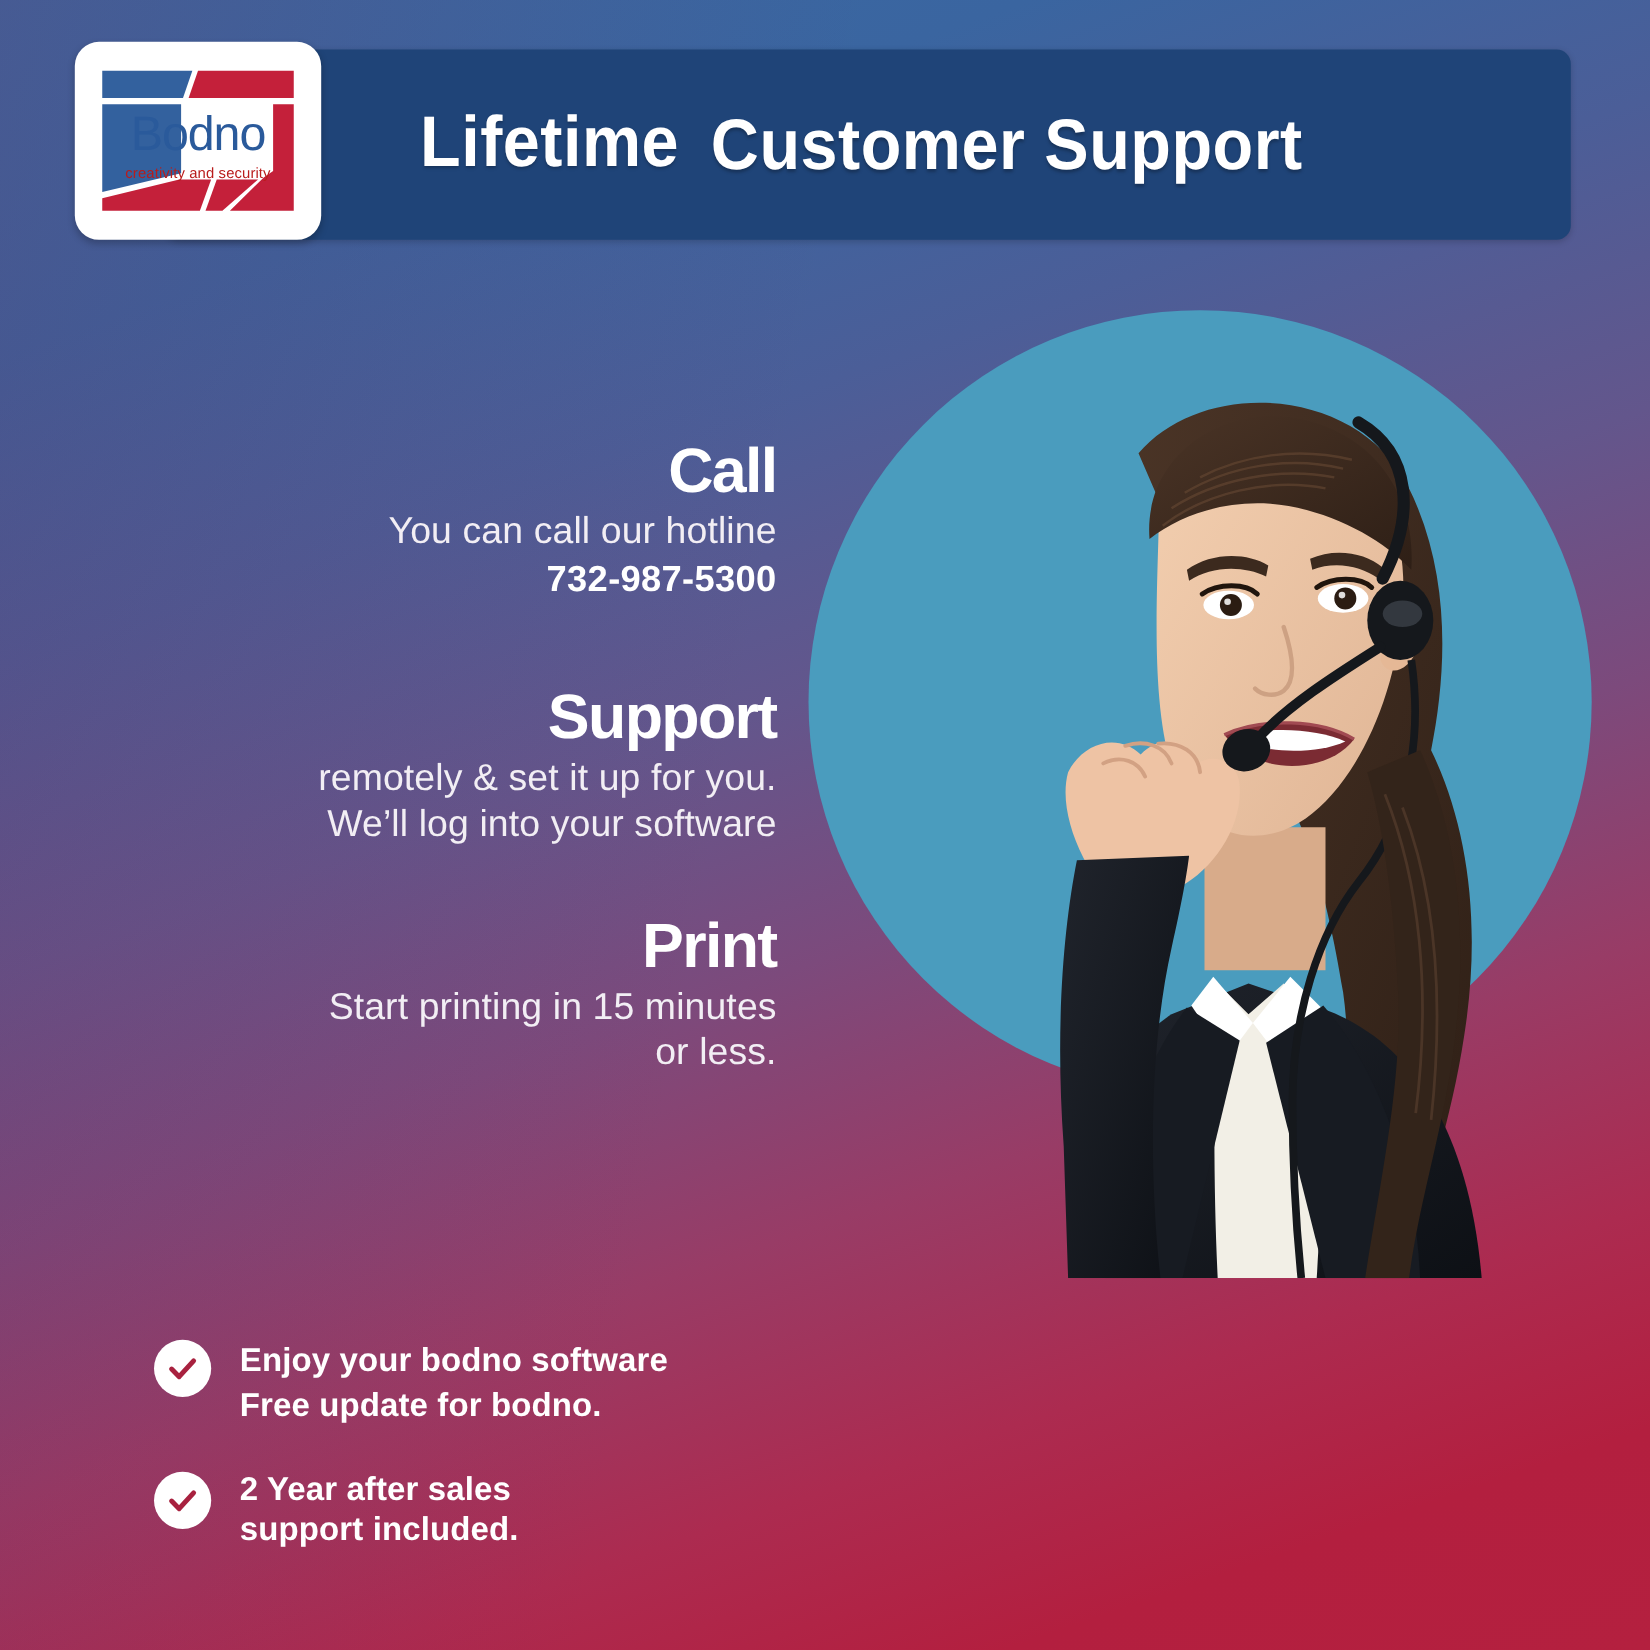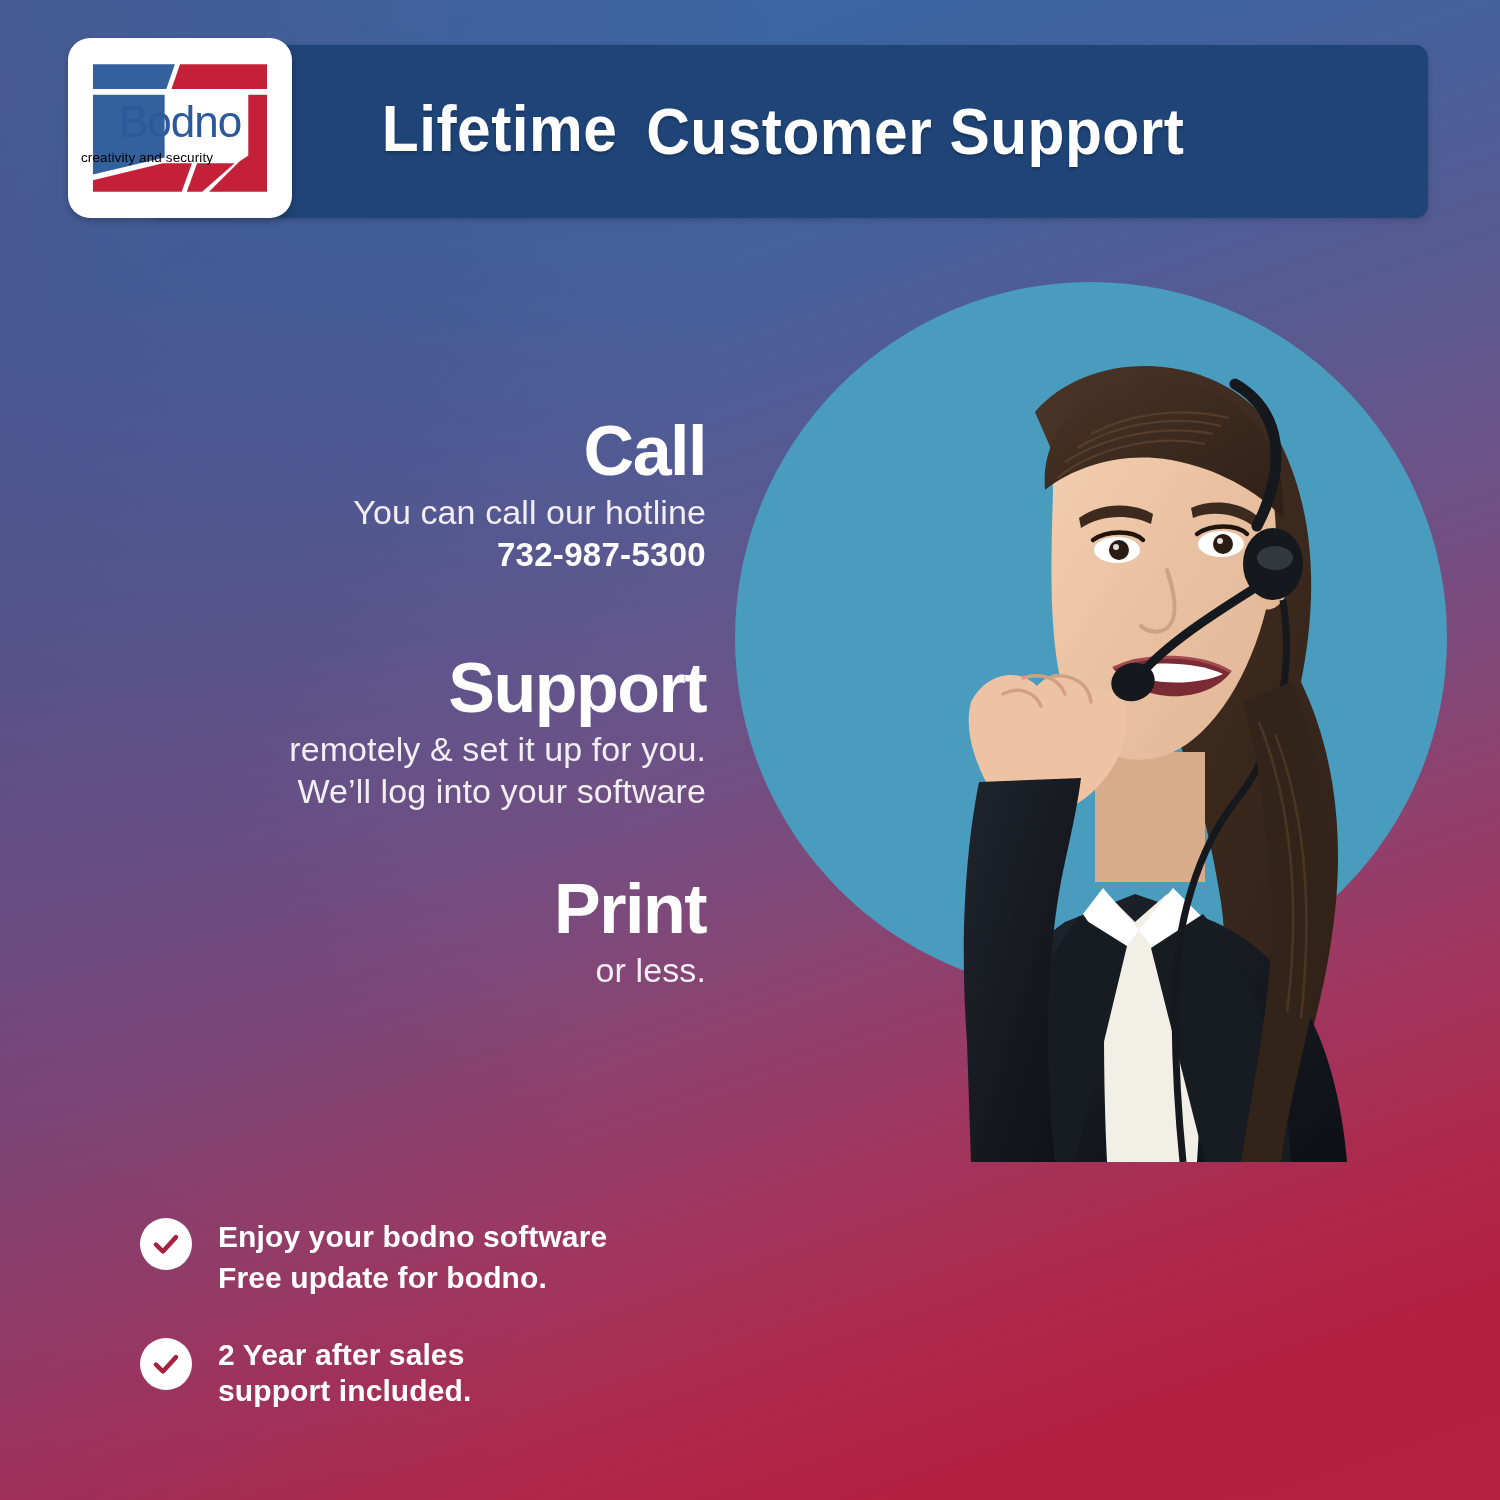--- a/index.html
+++ b/index.html
@@ -52,22 +52,22 @@
     z-index:4;padding:13px;
   }
   .logo-inner{position:relative;width:100%;height:100%;border-radius:14px;overflow:hidden;background:#ffffff;}
   .logo-inner svg{position:absolute;inset:0;width:100%;height:100%;}
   .logo-text{
     position:absolute;left:0;right:0;top:32%;text-align:center;
     color:#2a5a9b;font-size:44px;font-weight:normal;line-height:1;
     letter-spacing:-1px;font-family:"Liberation Sans", sans-serif;
   }
   .logo-tag{
-    position:absolute;left:0;right:0;top:64%;
-    color:#000000;font-size:13.5px;letter-spacing:.1px;
+    position:absolute;left:0;right:0;top:64%;text-align:center;
+    color:#b91c1c;font-size:13.5px;letter-spacing:.1px;
   }
 
   
   .photo-circle{
     position:absolute;left:735px;top:282px;width:712px;height:712px;
     border-radius:50%;background:#4a9cbe;overflow:hidden;z-index:1;
   }
   .agent{
     position:absolute;left:735px;top:282px;width:712px;height:880px;z-index:2;
     pointer-events:none;
@@ -75,21 +75,21 @@
   .agent svg{width:100%;height:100%;display:block;}
 
   
   .features{
     position:absolute;left:140px;top:400px;width:566px;z-index:3;
     text-align:right;color:#ffffff;
   }
   .feature{margin-bottom:60px;}
   .feature:last-child{margin-bottom:0;}
   .feature h2{
-    margin:16px 0 6px 0;font-size:70px;font-weight:bold;line-height:1.0;
+    margin:0 0 6px 0;font-size:57px;font-weight:bold;line-height:1.0;
     letter-spacing:-1.5px;color:#ffffff;
   }
   .feature .sub{
     font-size:34px;font-weight:300;line-height:1.22;color:#f2eef4;
     letter-spacing:.1px;
   }
   .feature .phone{
     font-size:33px;font-weight:bold;line-height:1.2;color:#ffffff;
     letter-spacing:.3px;margin-top:2px;
   }
@@ -266,20 +266,21 @@
     </div>
 
     <div class="feature f-support">
       <h2>Support</h2>
       <div class="sub">remotely &amp; set it up for you.</div>
       <div class="sub">We’ll log into your software</div>
     </div>
 
     <div class="feature f-print">
       <h2>Print</h2>
+      <div class="sub">Start printing in 15 minutes</div>
       <div class="sub">or less.</div>
     </div>
 
   </div>
 
   <div class="checklist">
 
     <div class="check-col col-left">
 
       <div class="check-item">

